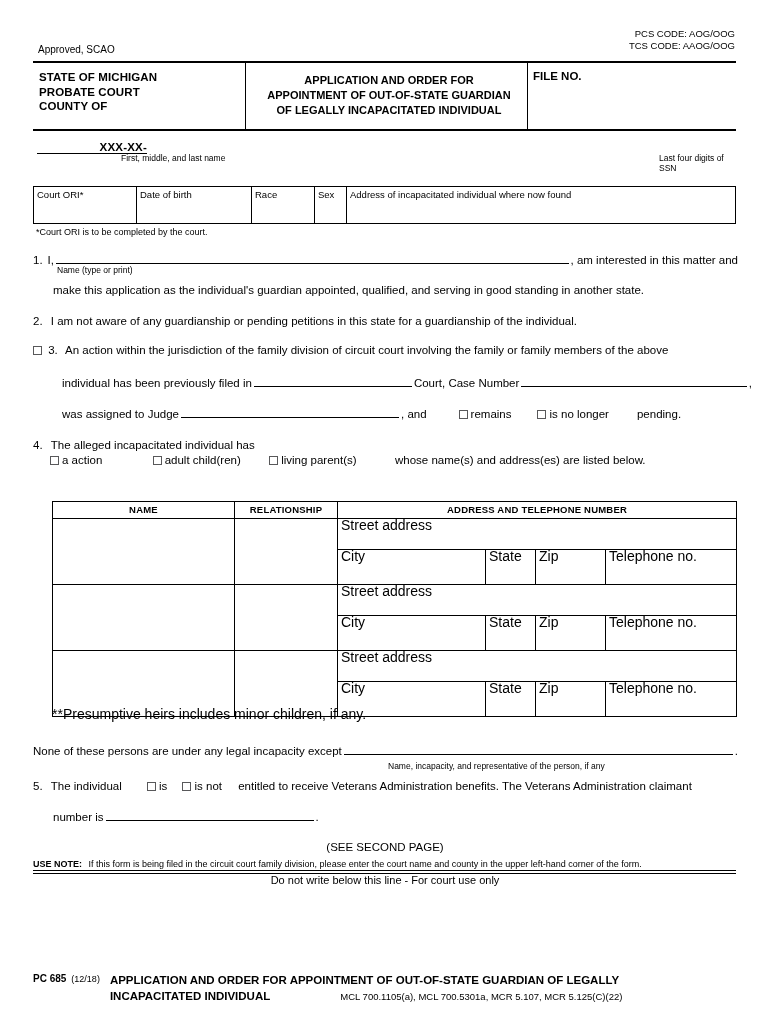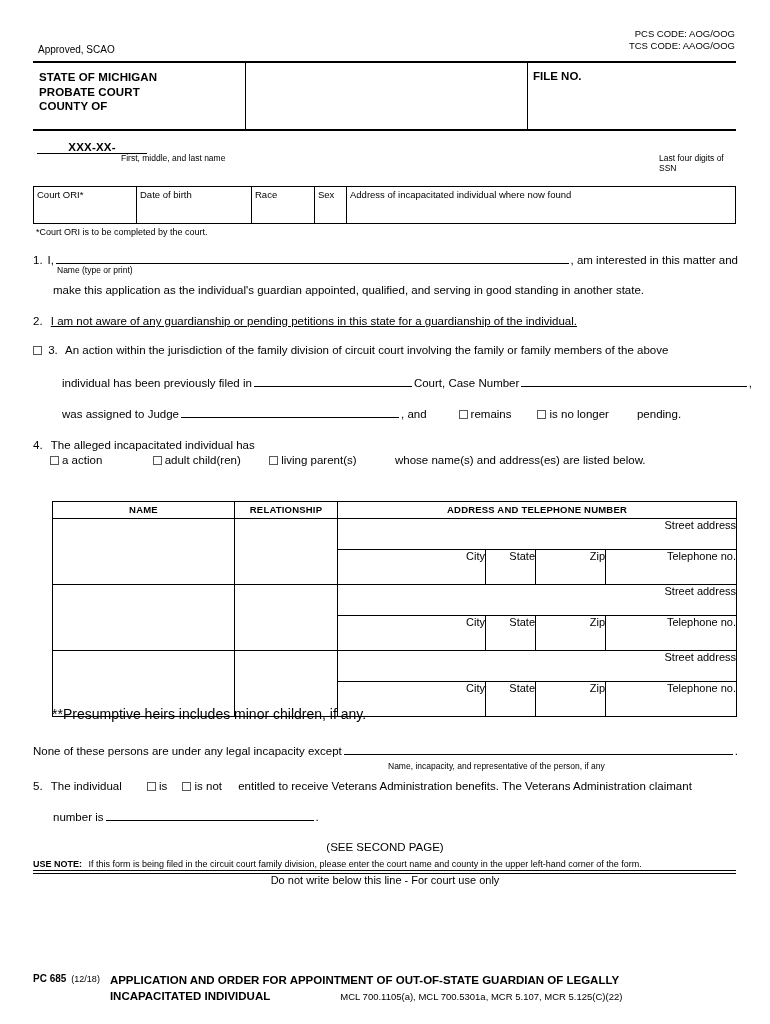--- a/index.html
+++ b/index.html
@@ -110,21 +110,21 @@
   
   #matter {
     left: 33px; top: 141px;
     width: 705px;
     font-size: 11.5px;
   }
   #matter .row { display: flex; align-items: baseline; }
   #matter .r1 { flex: 1; }
   #ssn-block {
     margin-left: 4px;
-    text-align: center;
+    text-align: right;
     min-width: 112px;
   }
   #ssn-val {
     font-weight: bold;
     font-size: 11.5px;
     border-bottom: 1px solid #000;
     display: block;
     width: 110px;
     letter-spacing: .2px;
   }
@@ -194,23 +194,22 @@
   #ptab th {
     font-size: 9.5px;
     font-weight: bold;
     text-align: center;
     height: 16px;
     line-height: 16px;
     letter-spacing: .2px;
   }
   #ptab td.lbl {
     padding: 1px 0 0 3px;
-    font-size: 11px;
+    font-size: 14px;
     line-height: 11px;
-    text-align: right;
   }
   .h-street { height: 29px; }
   .h-city   { height: 33px; }
 
   
   #fnotes {
     left: 52px; top: 708px;
     font-size: 14px;
     line-height: 12.5px;
   }
@@ -296,20 +295,25 @@
   <div class="abs" id="hdrbox">
     <div class="vline" style="left:212px"></div>
     <div class="vline" style="left:494px"></div>
 
     <div id="hdr-left">
       <div>STATE OF MICHIGAN</div>
       <div>PROBATE COURT</div>
       <div>COUNTY OF</div>
     </div>
 
+    <div id="hdr-mid">
+      <div>APPLICATION AND ORDER FOR</div>
+      <div>APPOINTMENT OF OUT-OF-STATE GUARDIAN</div>
+      <div>OF LEGALLY INCAPACITATED INDIVIDUAL</div>
+    </div>
 
     <div id="hdr-right">FILE NO.</div>
   </div>
 
   <div class="abs" id="matter">
     <div class="row">
       <div id="ssn-block">
         <span id="ssn-val">XXX-XX-</span>
       </div>
     </div>
@@ -334,21 +338,21 @@
       <span class="nowrap" style="margin-left:5px;">I,</span>
       <span class="rule" style="flex:1;min-width:10px;"></span>
       <span class="nowrap">, am interested in this matter and</span>
     </span>
   </div>
   <div class="abs caption" id="p1-cap">Name (type or print)</div>
   <div class="abs para" id="p1-line2">make this application as the individual's guardian appointed, qualified, and serving in good standing in another state.</div>
 
   <div class="abs para" id="p2">
     <span class="nowrap">2.</span>
-    <span style="margin-left:5px;text-decoration:underline;">I am not aware of any guardianship or pending petitions in this state for a guardianship of the individual.</span>
+    <span style="margin-left:5px;">I am not aware of any guardianship or pending petitions in this state for a guardianship of the individual.</span>
   </div>
 
   <div class="abs para" id="p3-l1">
     <span class="cbox"></span>
     <span class="nowrap">3.</span>
     <span style="margin-left:4px;">An action within the jurisdiction of the family division of circuit court involving the family or family members of the above</span>
   </div>
 
   <div class="abs para" id="p3-l2">
     <span style="display:flex;align-items:baseline;">

